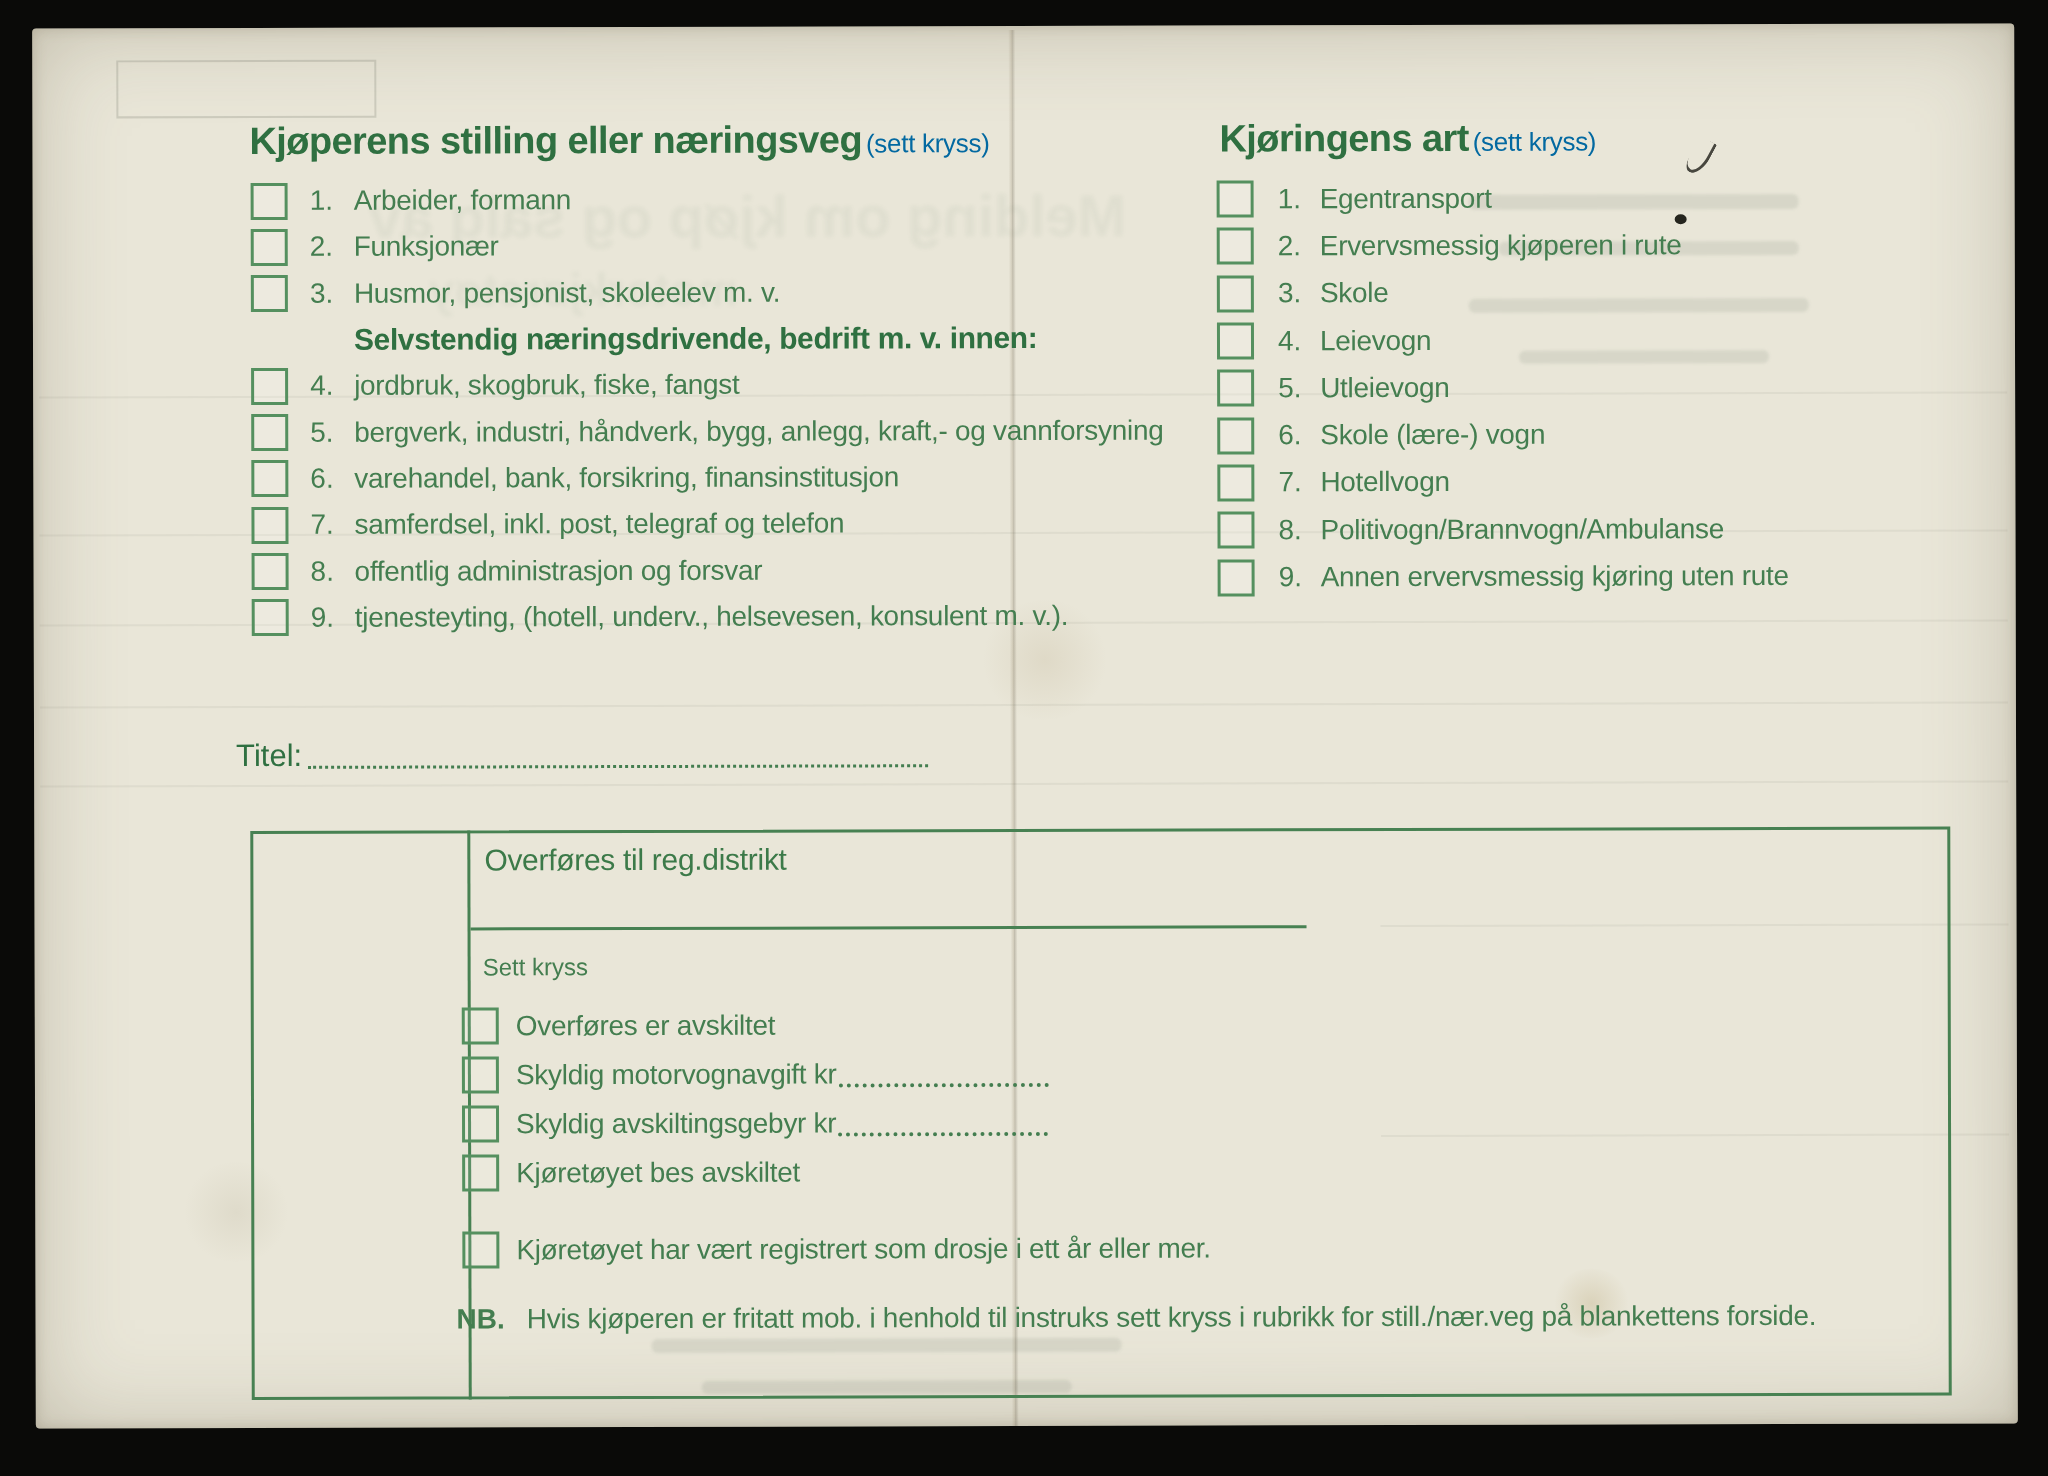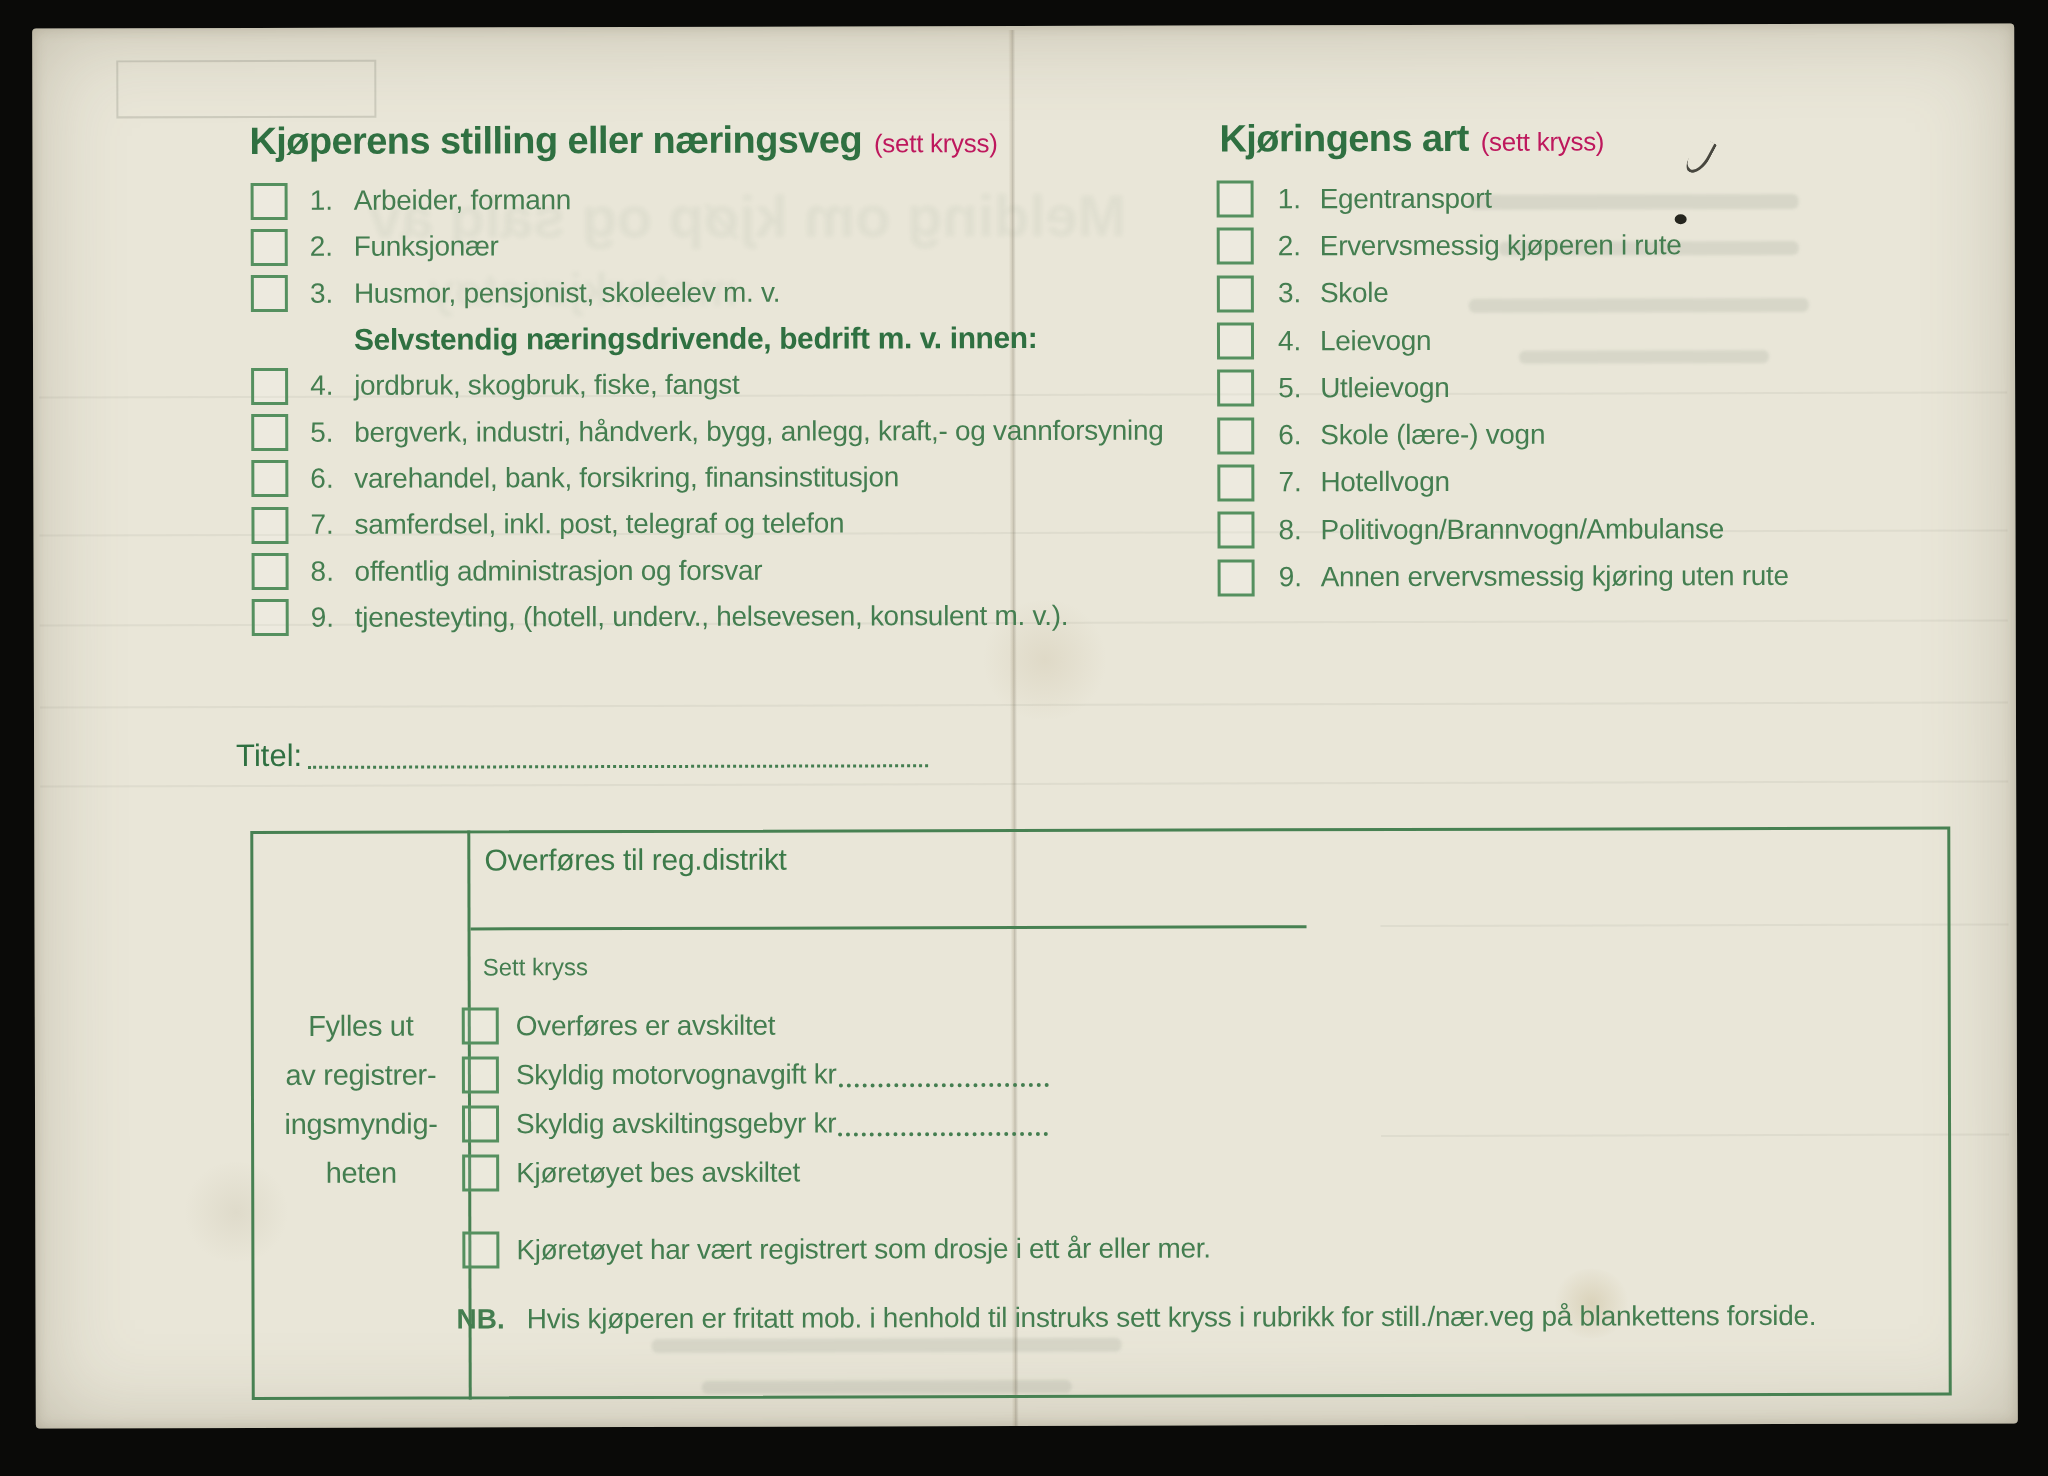--- a/index.html
+++ b/index.html
@@ -24,21 +24,21 @@
   .ghost-bar{position:absolute;background:rgba(95,105,90,.13);filter:blur(1.5px);border-radius:6px;}
   .stain{position:absolute;border-radius:50%;}
   .faint-rect{position:absolute;border:2px solid rgba(105,110,95,.22);}
   .speck{position:absolute;background:#26261f;border-radius:50%;}
   .curl{position:absolute;width:16px;height:34px;border-right:3px solid #20201a;
     border-bottom:3px solid #20201a;border-radius:0 0 70% 40%;transform:rotate(28deg);opacity:.8;}
 
   
   .sec-header{position:absolute;display:flex;align-items:baseline;white-space:nowrap;}
   .sec-title{font-size:38px;font-weight:bold;color:#2f7041;letter-spacing:-0.6px;}
-  .sec-suffix{font-size:26px;color:#be185d;margin-left:12px;letter-spacing:-0.3px;}
+  .sec-suffix{font-size:26px;color:#0369a1;margin-left:4px;letter-spacing:-0.3px;}
 
   .checklist{position:absolute;}
   .row{display:flex;align-items:center;white-space:nowrap;height:46.3px;}
   #driving-list .row{height:47.3px;}
   .cb{flex:0 0 37px;height:37px;box-sizing:border-box;border:3px solid #55905f;background:rgba(255,255,255,.18);}
   .num{margin-left:22px;flex:0 0 44px;font-size:28px;color:#447e50;}
   #driving-list .num{margin-left:24px;flex:0 0 42px;}
   .lbl{font-size:28px;color:#447e50;letter-spacing:-0.3px;}
   .sub{margin-left:103px;font-size:30px;font-weight:bold;color:#2f7041;letter-spacing:-0.4px;}
 
@@ -238,31 +238,20 @@
       <span class="titel-label">Titel:</span>
       <span class="titel-dots"></span>
     </div>
 
     <div class="admin-box"></div>
     <div class="divider"></div>
     <div class="transfer-label">Overføres til reg.distrikt</div>
     <div class="reg-rule"></div>
     <div class="set-cross">Sett kryss</div>
 
-    <div class="side-label">
-
-        <div>Fylles ut</div>
-
-        <div>av registrer-</div>
-
-        <div>ingsmyndig-</div>
-
-        <div>heten</div>
-
-    </div>
 
     <div class="admin-items">
 
         <div class="arow">
           <span class="acb"></span>
           <span class="albl">Overføres er avskiltet</span>
 
         </div>
 
         <div class="arow dotted">

